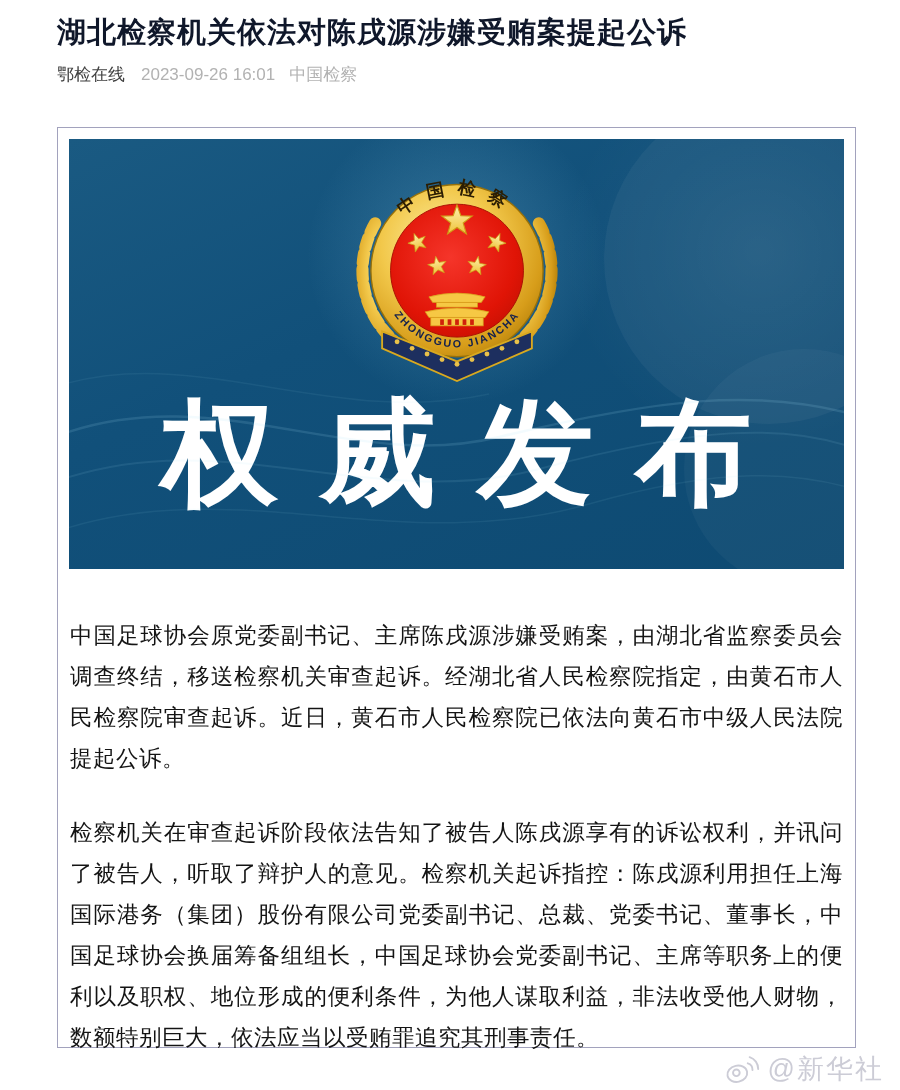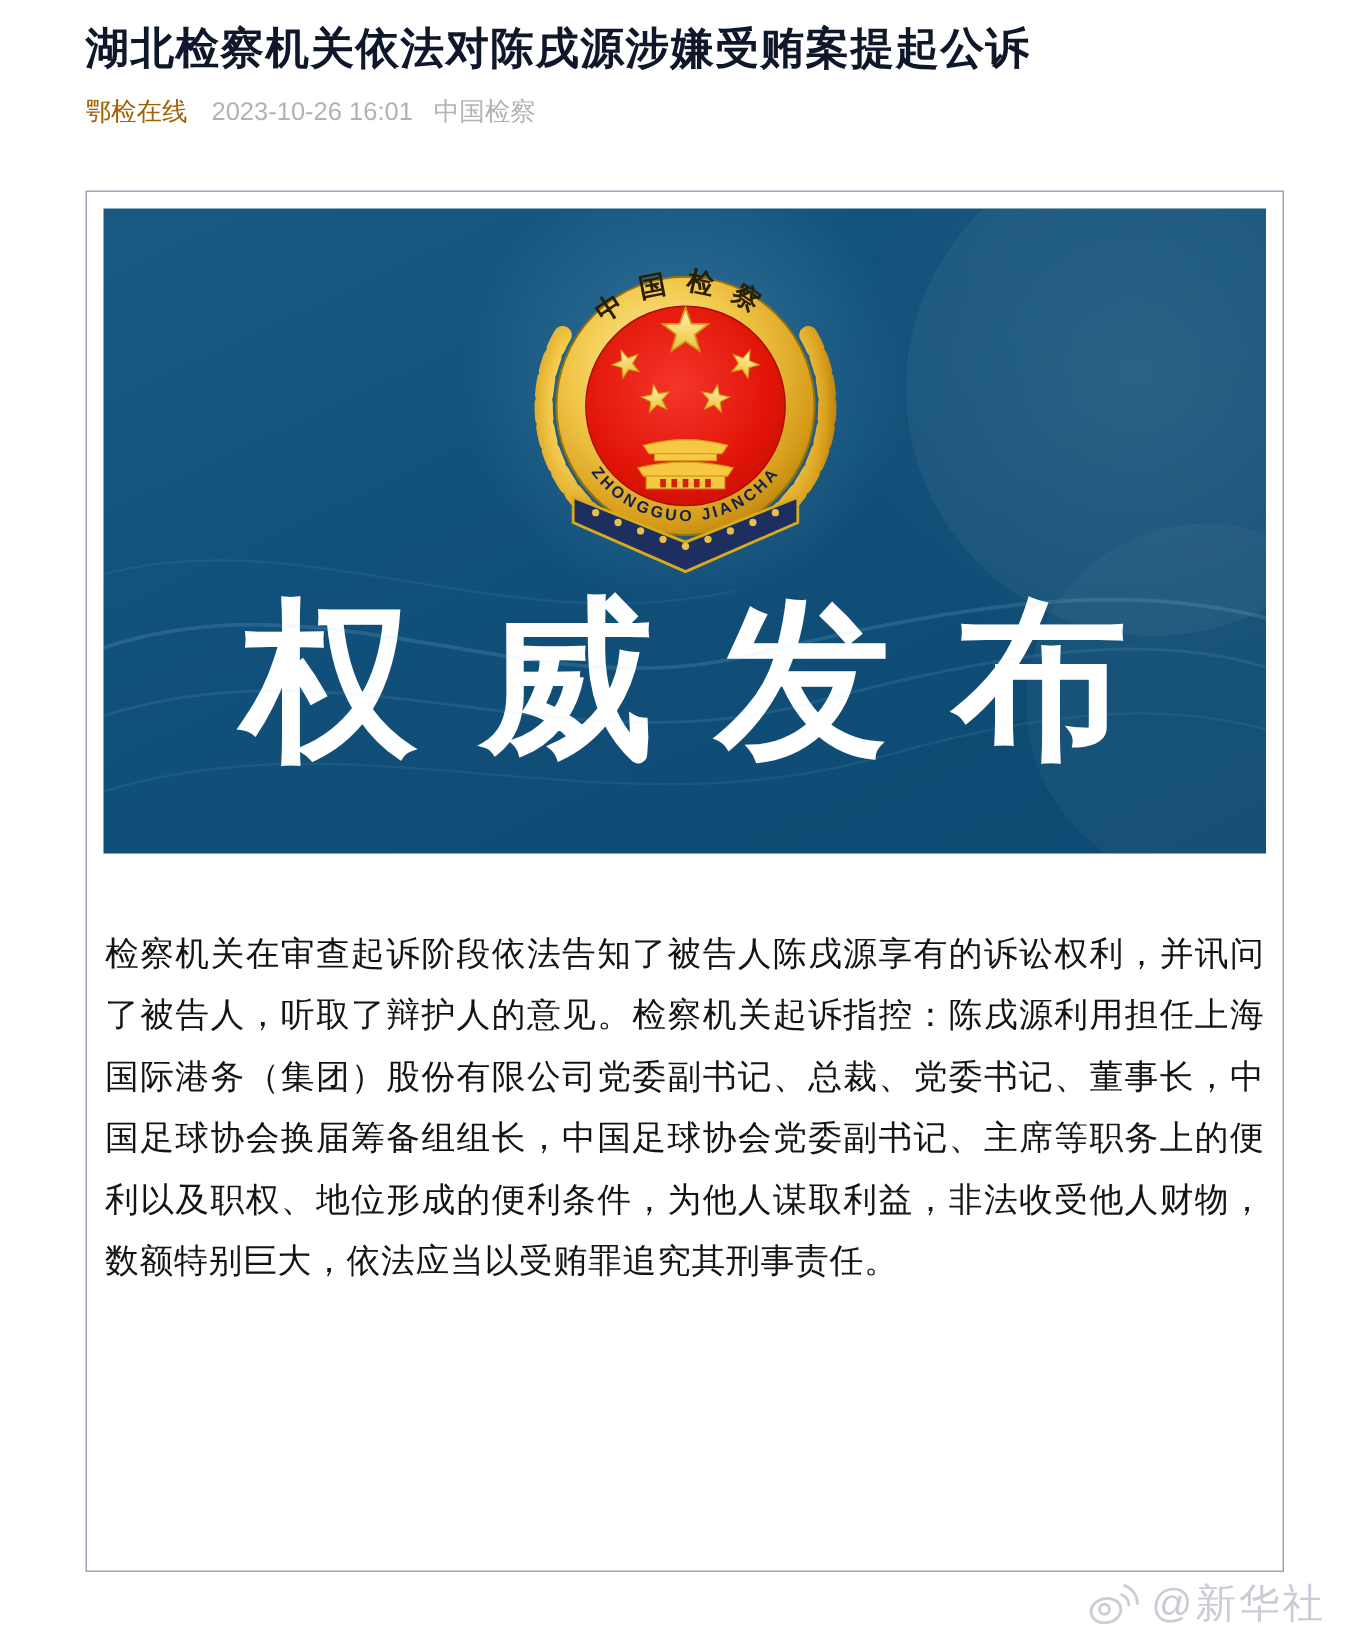--- a/index.html
+++ b/index.html
@@ -12,21 +12,21 @@
   }
   .page-title {
     position: absolute; left: 57px; top: 13px; width: 800px;
     font-size: 29px; font-weight: bold; color: #0f172a;
     letter-spacing: 1px;
   }
   .byline {
     position: absolute; left: 57px; top: 63px; width: 700px;
     font-size: 17px; color: #b2b2b2;
   }
-  .byline .account { color: #a16207; margin-right: 16px; cursor: pointer; }
+  .byline .account { color: #404040; margin-right: 16px; cursor: pointer; }
   .byline .timestamp { margin-right: 14px; }
   .content-box {
     position: absolute; left: 57px; top: 127px;
     width: 799px; height: 921px;
     border: 1px solid #a2a2bd;
     background: #ffffff;
     padding: 11px;
   }
   .banner {
     position: relative;
@@ -52,38 +52,38 @@
     white-space: nowrap;
   }
   .paragraphs { margin-top: 46px; padding: 0 1px; }
   .paragraphs p {
     font-size: 22.5px;
     line-height: 41px;
     color: #141414;
     text-align: justify;
     letter-spacing: 0.5px;
   }
-  .paragraphs p + p { margin-top: 46px; font-style: italic; }
+  .paragraphs p + p { margin-top: 33px; }
   .watermark {
     position: absolute; right: 16px; top: 1051px;
     display: flex; align-items: center; gap: 6px;
     color: #ccccd6;
     font-size: 27px;
     letter-spacing: 2px;
     user-select: none;
   }
   .weibo-icon { width: 38px; height: 32px; }
 </style>
 </head>
 <body>
 
 <h1 class="page-title">湖北检察机关依法对陈戌源涉嫌受贿案提起公诉</h1>
 
 <div class="byline">
-  <span class="account">鄂检在线</span><span class="timestamp">2023-10-26 16:01</span><span class="location">中国检察</span>
+  <span class="account">鄂检在线</span><span class="timestamp">2023-09-26 16:01</span><span class="location">中国检察</span>
 </div>
 
 <div class="content-box">
 
   <div class="banner">
     <svg class="banner-decor" viewBox="0 0 775 430" preserveAspectRatio="none">
       <circle cx="700" cy="120" r="165" fill="rgba(255,255,255,0.045)"></circle>
       <circle cx="735" cy="330" r="120" fill="rgba(255,255,255,0.035)"></circle>
       <path d="M-20,300 C140,235 280,335 430,298 C580,262 690,245 800,280" fill="none" stroke="rgba(170,225,245,0.14)" stroke-width="2.5"></path>
       <path d="M-20,345 C150,280 300,375 470,330 C620,290 720,280 800,315" fill="none" stroke="rgba(170,225,245,0.10)" stroke-width="2"></path>
@@ -161,20 +161,21 @@
             <circle cx="158" cy="198" r="2.6"></circle>
           <circle cx="174" cy="191" r="2.6"></circle>
         </g>
       </g>
     </svg>
 
     <div class="banner-headline">权威发布</div>
   </div>
 
   <div class="paragraphs">
+    <p>中国足球协会原党委副书记、主席陈戌源涉嫌受贿案，由湖北省监察委员会调查终结，移送检察机关审查起诉。经湖北省人民检察院指定，由黄石市人民检察院审查起诉。近日，黄石市人民检察院已依法向黄石市中级人民法院提起公诉。</p>
     <p>检察机关在审查起诉阶段依法告知了被告人陈戌源享有的诉讼权利，并讯问了被告人，听取了辩护人的意见。检察机关起诉指控：陈戌源利用担任上海国际港务（集团）股份有限公司党委副书记、总裁、党委书记、董事长，中国足球协会换届筹备组组长，中国足球协会党委副书记、主席等职务上的便利以及职权、地位形成的便利条件，为他人谋取利益，非法收受他人财物，数额特别巨大，依法应当以受贿罪追究其刑事责任。</p>
   </div>
 </div>
 
 <div class="watermark">
   <svg class="weibo-icon" viewBox="0 0 40 32" fill="none" stroke="#ccccd6" stroke-width="2" stroke-linecap="round">
     <ellipse cx="14" cy="21" rx="10.5" ry="8.5" transform="rotate(-12 14 21)"></ellipse>
     <circle cx="13" cy="20" r="3.5"></circle>
     <path d="M25,10 A7,7 0 0 1 30,17"></path>
     <path d="M27,3.5 A13,13 0 0 1 36,16"></path>

